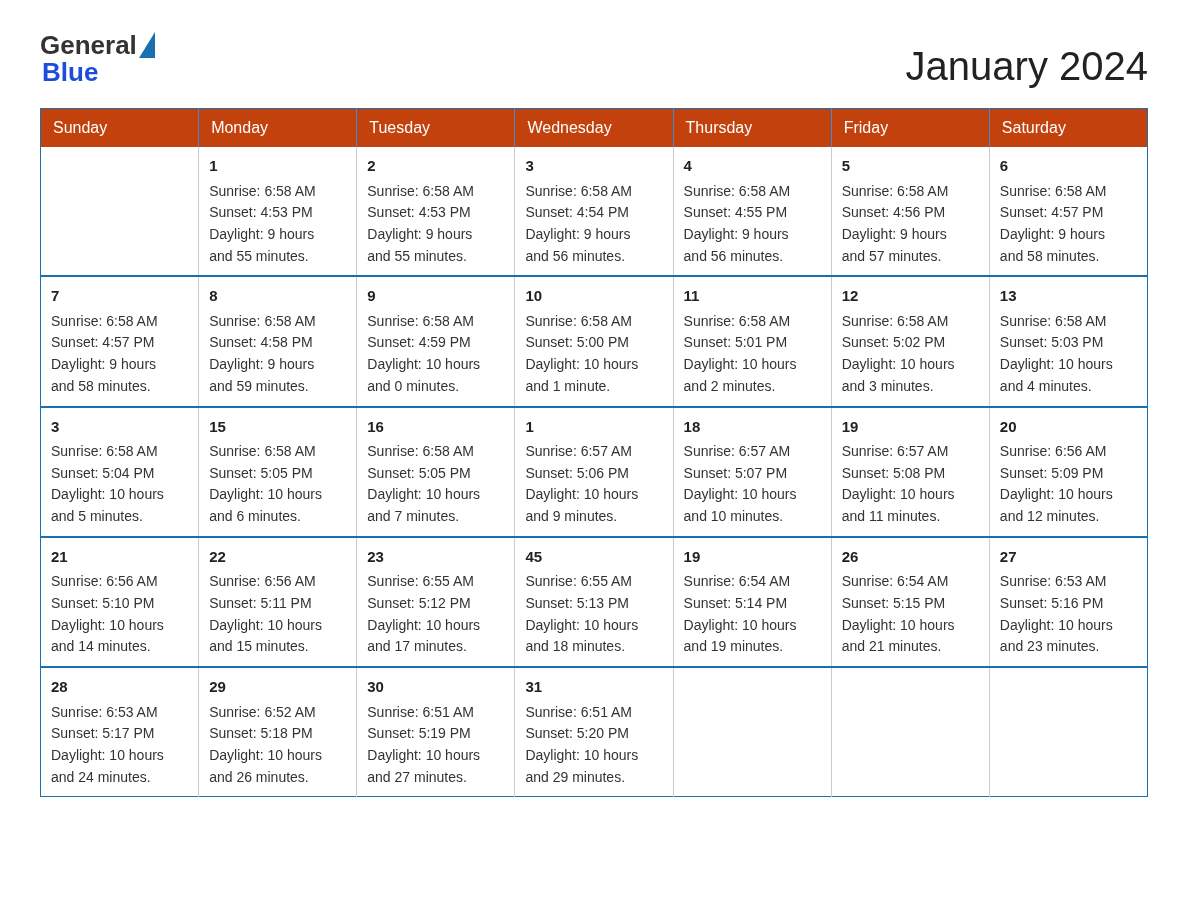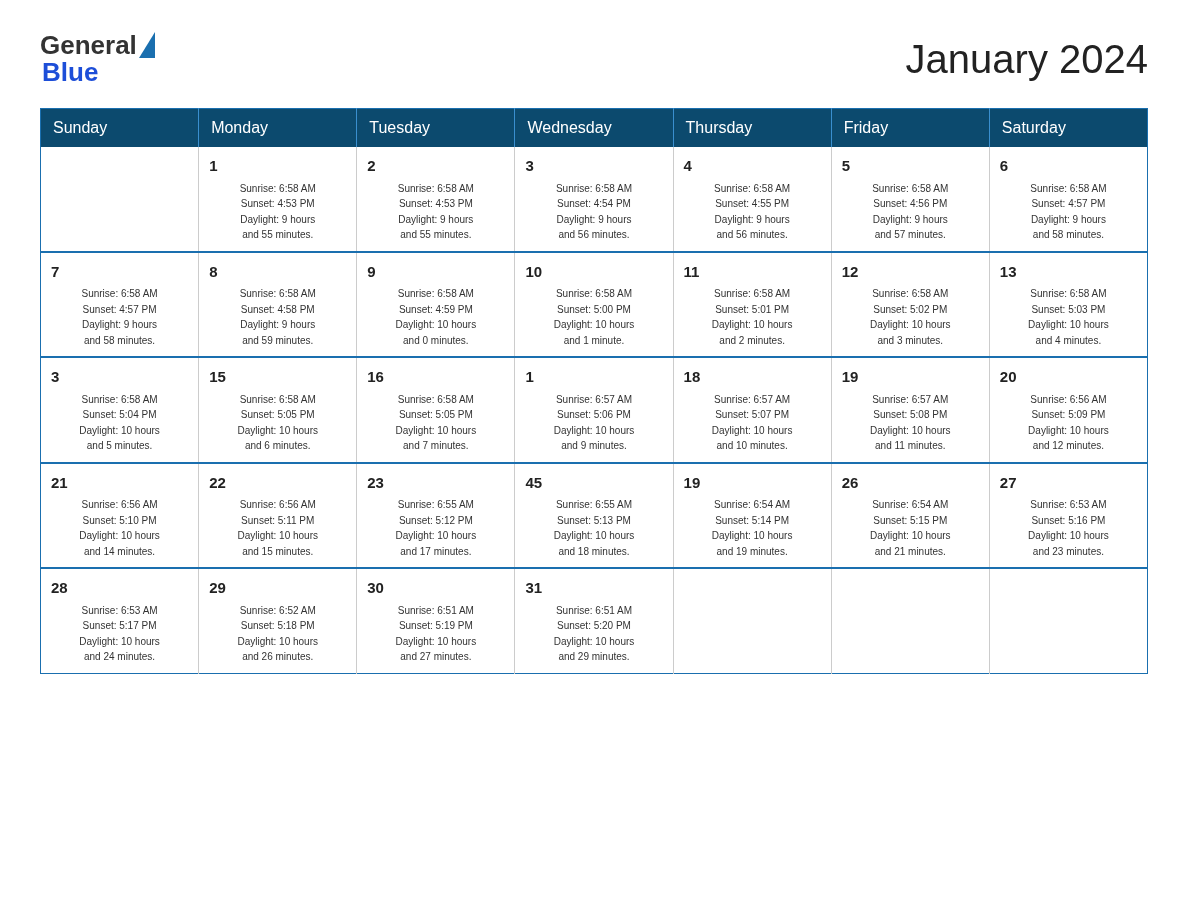--- a/index.html
+++ b/index.html
@@ -6,21 +6,21 @@
     body {
       font-family: Arial, sans-serif;
       background: #ffffff;
       width: 1188px;
       min-height: 918px;
       padding: 30px 40px;
     }
     .header {
       display: flex;
       justify-content: space-between;
-      align-items: center;
+      align-items: flex-end;
       margin-bottom: 20px;
       gap: 24px;
     }
     .logo {
       display: flex;
       align-items: center;
       gap: 0;
     }
     .logo-text-general {
       font-size: 26px;
@@ -45,21 +45,21 @@
       font-size: 20px;
       color: #555;
       margin-top: 4px;
     }
     .calendar {
       width: 100%;
       border-collapse: collapse;
       border: 1px solid #1a6faf;
     }
     .calendar th {
-      background-color: #0c4a6e;
+      background-color: #c2410c;
       color: #ffffff;
       padding: 10px 12px;
       text-align: left;
       font-size: 16px;
       font-weight: normal;
       border-right: 1px solid #3a8fcf;
     }
     .calendar th:last-child {
       border-right: none;
     }
@@ -81,24 +81,23 @@
       border-bottom: none;
     }
     .day-number {
       font-size: 15px;
       font-weight: bold;
       color: #222;
       display: block;
       margin-bottom: 3px;
     }
     .day-info {
-      font-size: 10px;
+      font-size: 14px;
       color: #333;
       line-height: 1.55;
-      text-align: center;
     }
     .empty-cell {
       background: #fff;
     }
   </style>
 </head>
 <body>
 
 <div class="header">
   <div class="logo">

